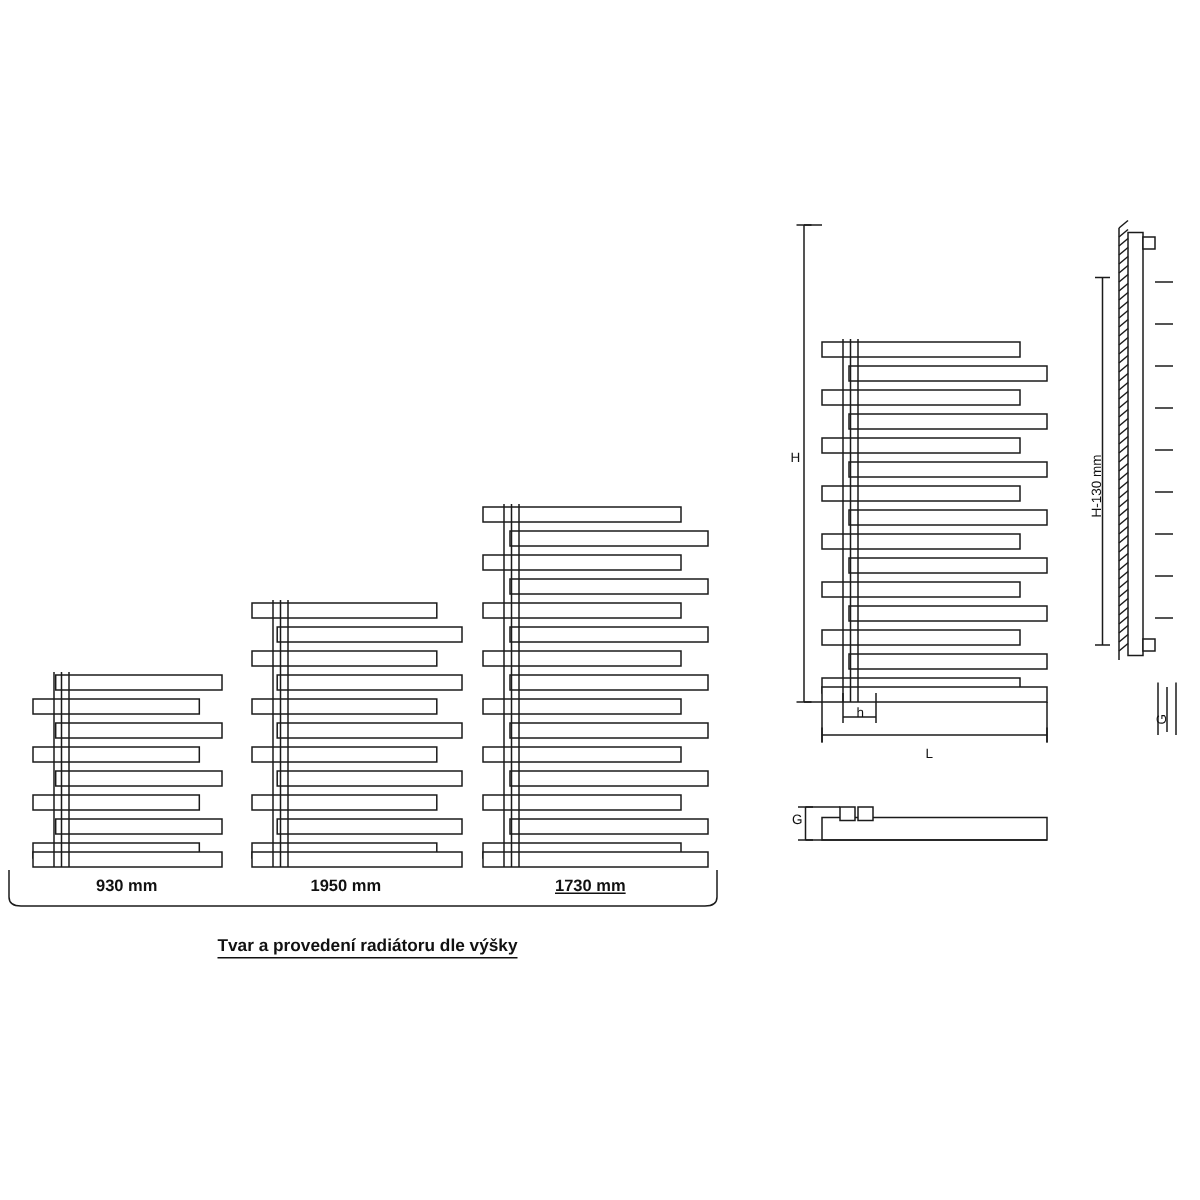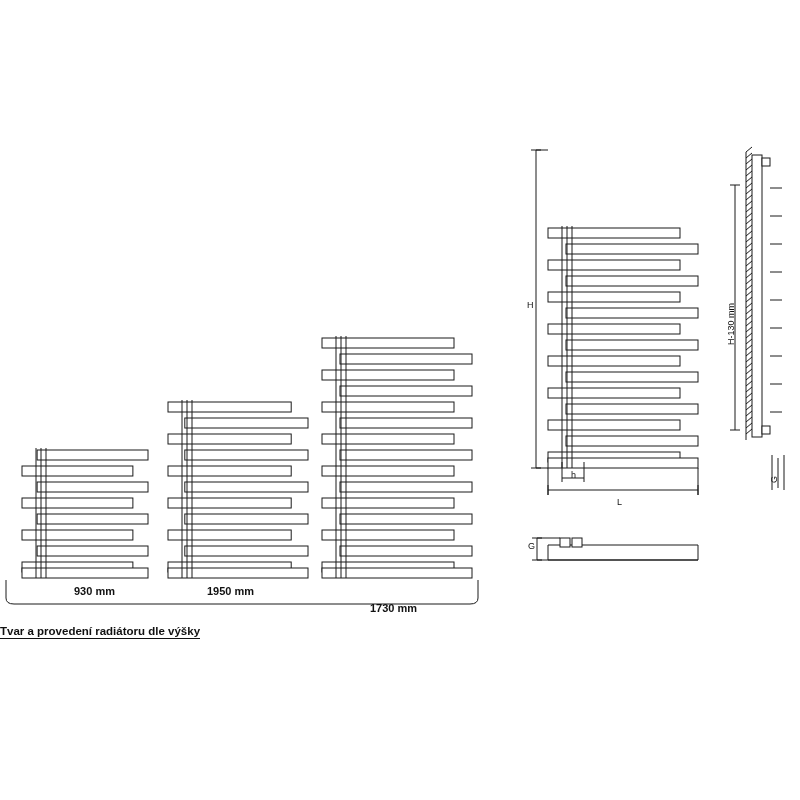--- a/index.html
+++ b/index.html
@@ -31,20 +31,21 @@
   .label.small {
     font-weight: normal;
     font-size: 9px;
   }
   .caption {
     position: absolute;
     font-size: 11.5px;
     font-weight: bold;
     color: #111;
     white-space: nowrap;
+    text-align: center;
   }
   .caption .u {
     border-bottom: 1px solid #111;
     padding-bottom: 1px;
   }
   .vlabel {
     position: absolute;
     font-size: 9px;
     color: #111;
     white-space: nowrap;
@@ -215,23 +216,23 @@
       <rect x="572" y="538" width="10" height="9" fill="#fff" stroke="#1b1b1b" stroke-width="1"></rect>
       <line x1="548" y1="560" x2="698" y2="560" stroke="#1b1b1b" stroke-width="1"></line>
       <line x1="537" y1="538" x2="537" y2="560" stroke="#1b1b1b" stroke-width="1"></line>
       <line x1="532" y1="538" x2="542" y2="538" stroke="#1b1b1b" stroke-width="1"></line>
       <line x1="532" y1="560" x2="542" y2="560" stroke="#1b1b1b" stroke-width="1"></line>
       <line x1="537" y1="538" x2="560" y2="538" stroke="#1b1b1b" stroke-width="1"></line>
       <line x1="537" y1="560" x2="548" y2="560" stroke="#1b1b1b" stroke-width="1"></line>
     </g>
 </svg>
 
-<div class="label" style="left:62px; top:585px;padding-left:12px;">930 mm</div>
+<div class="label" style="left:52px; top:585px;padding-left:12px;">930 mm</div>
 <div class="label" style="left:207px; top:585px;">1950 mm</div>
-<div class="label" style="left:370px; top:602px;">1730 mm</div>
+<div class="label" style="left:370px; top:585px;text-decoration:underline;">1730 mm</div>
 
 <div class="caption" style="left:0px; top:625px; width:490px;">
   <span class="u">Tvar a provedení radiátoru dle výšky</span>
 </div>
 
 <div class="label small" style="left:527px; top:300px;">H</div>
 <div class="label small" style="left:617px; top:497px;">L</div>
 <div class="label small" style="left:571px; top:470px;">h</div>
 <div class="label small" style="left:528px; top:541px;">G</div>
 

